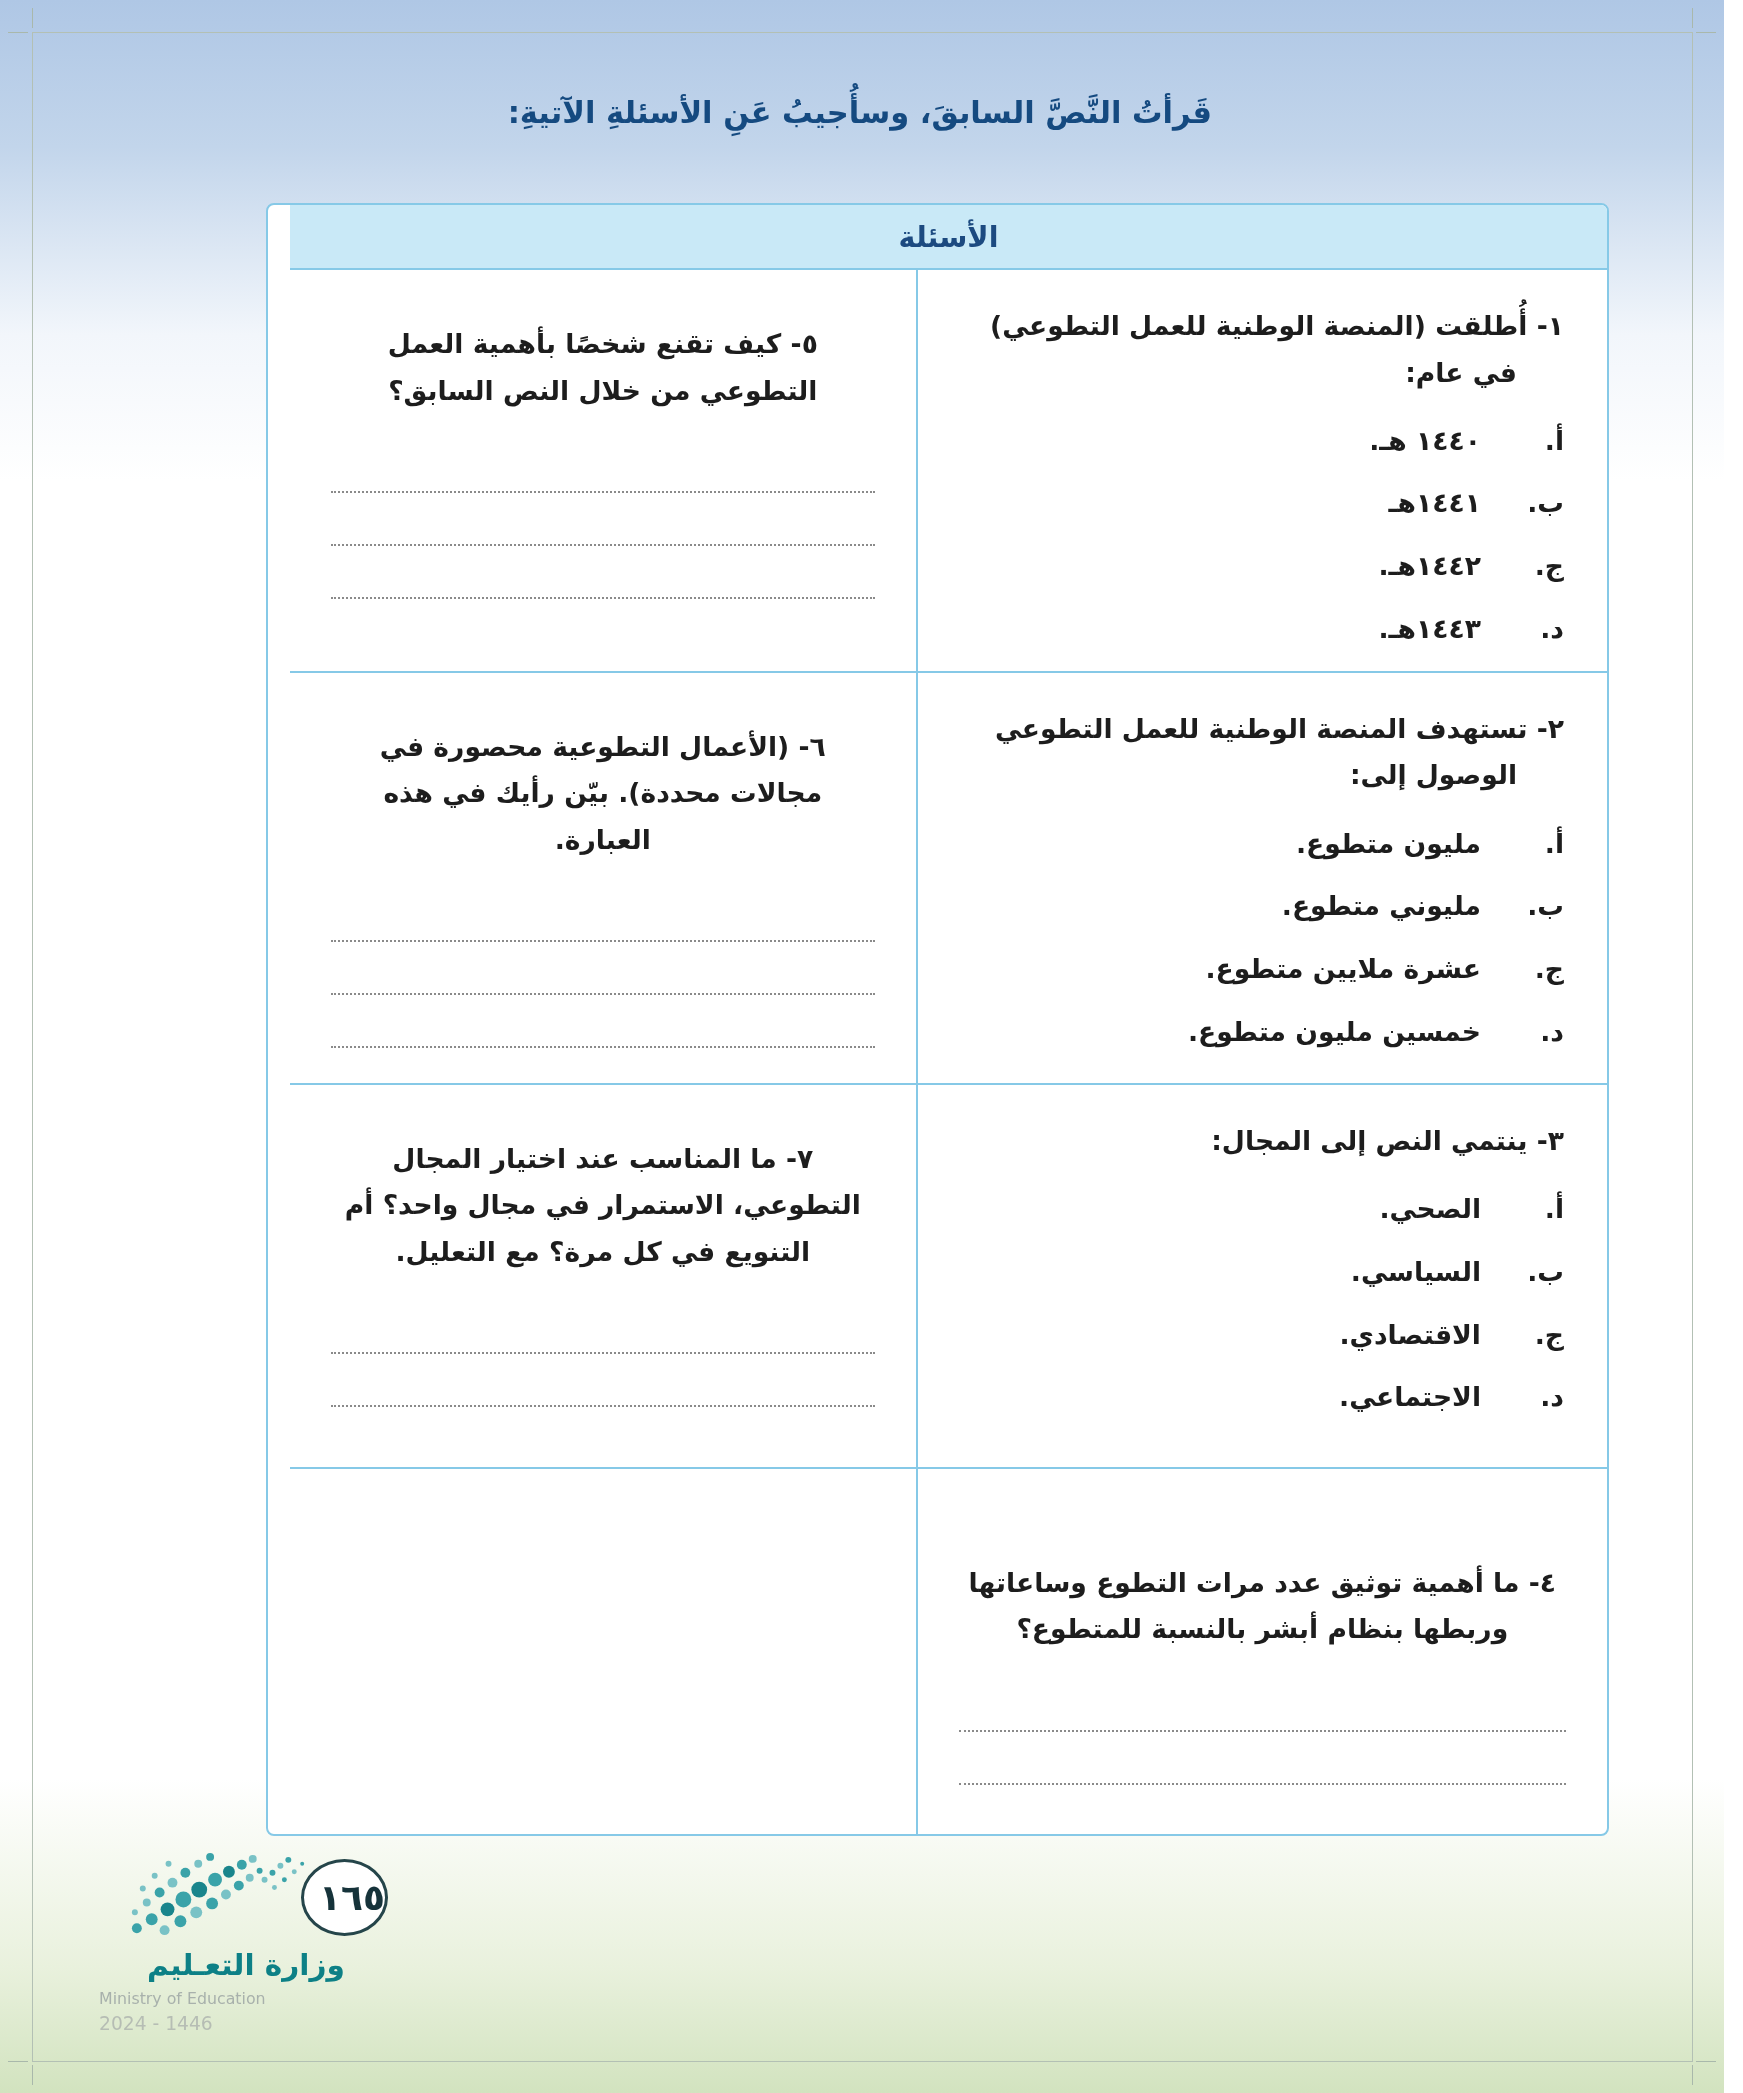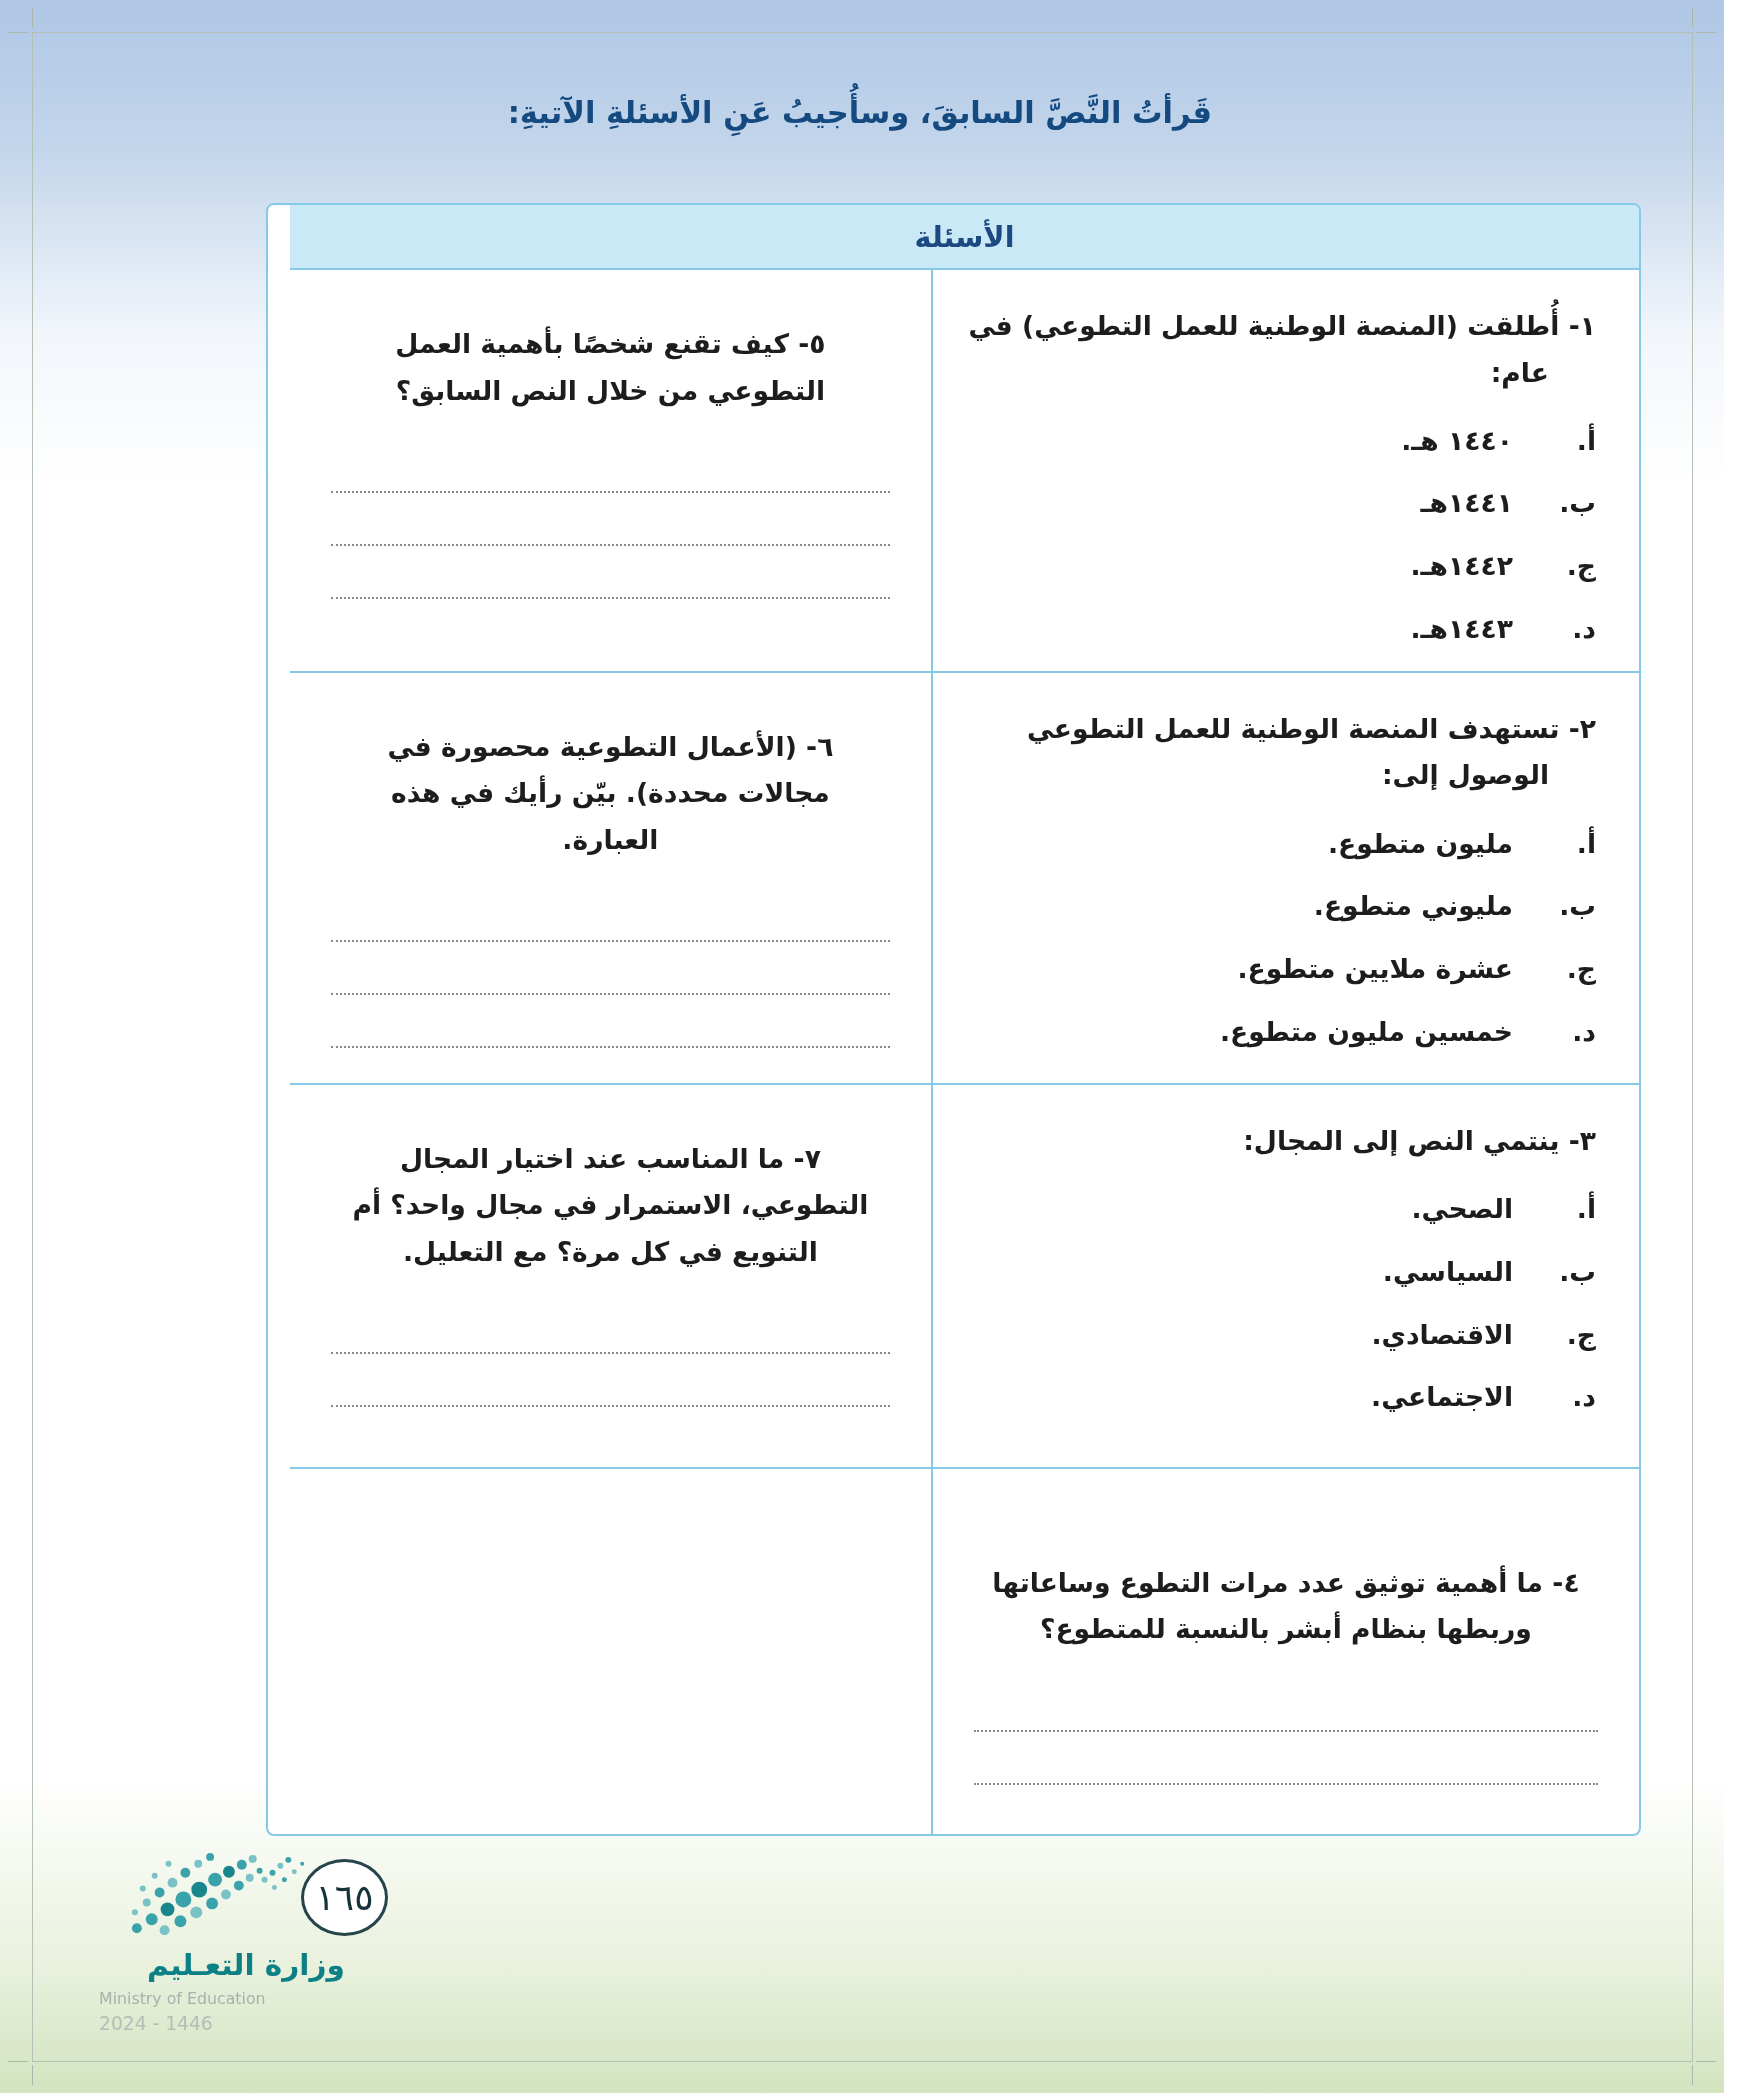--- a/index.html
+++ b/index.html
@@ -30,21 +30,21 @@
 
   .page-title {
     margin: 95px 512px 0 0;
     text-align: right;
     font-size: 30.5px;
     font-weight: 700;
     color: #154a80;
   }
 
   .qtable {
-    margin: 73px 83px 0 266px;
+    margin: 73px 115px 0 266px;
     border: 2px solid #86c9e7;
     border-radius: 7.9px;
     overflow: hidden;
     background: #ffffff;
     padding-left: 22px;
   }
   .qtable-header {
     height: 65px;
     background: #c9e9f7;
     border-bottom: 2px solid #86c9e7;
@@ -79,22 +79,22 @@
   .dots { height: 53px; border-bottom: 2px dotted #8a8a8a; }
 
   
   .footer { position: absolute; left: 99px; bottom: 59px; width: 433px; }
   .logo-dots { display: block; }
   .badge {
     position: absolute; left: 202px; top: 11.8px;
     width: 87px; height: 77px;
     border: 3.9px solid #25454a; border-radius: 50%;
     background: #ffffff;
-    display: flex; align-items: center; justify-content: center;
-    font-size: 36px; font-weight: 400; color: #16333a;
+    display: flex; align-items: center; justify-content: flex-end;
+    font-size: 36px; font-weight: 700; color: #16333a;
   }
   .wordmark { margin-top: 2px; font-size: 29.6px; font-weight: 700; color: #0d8086; margin-left: 48px; }
   .ministry-en { margin-top: 6.9px; font-size: 15.8px; color: #a8b1ac; }
   .years { margin-top: 4.9px; font-size: 18.7px; color: #b6bdb4; }
 </style>
 </head>
 <body>
 
 <div class="page">
 

